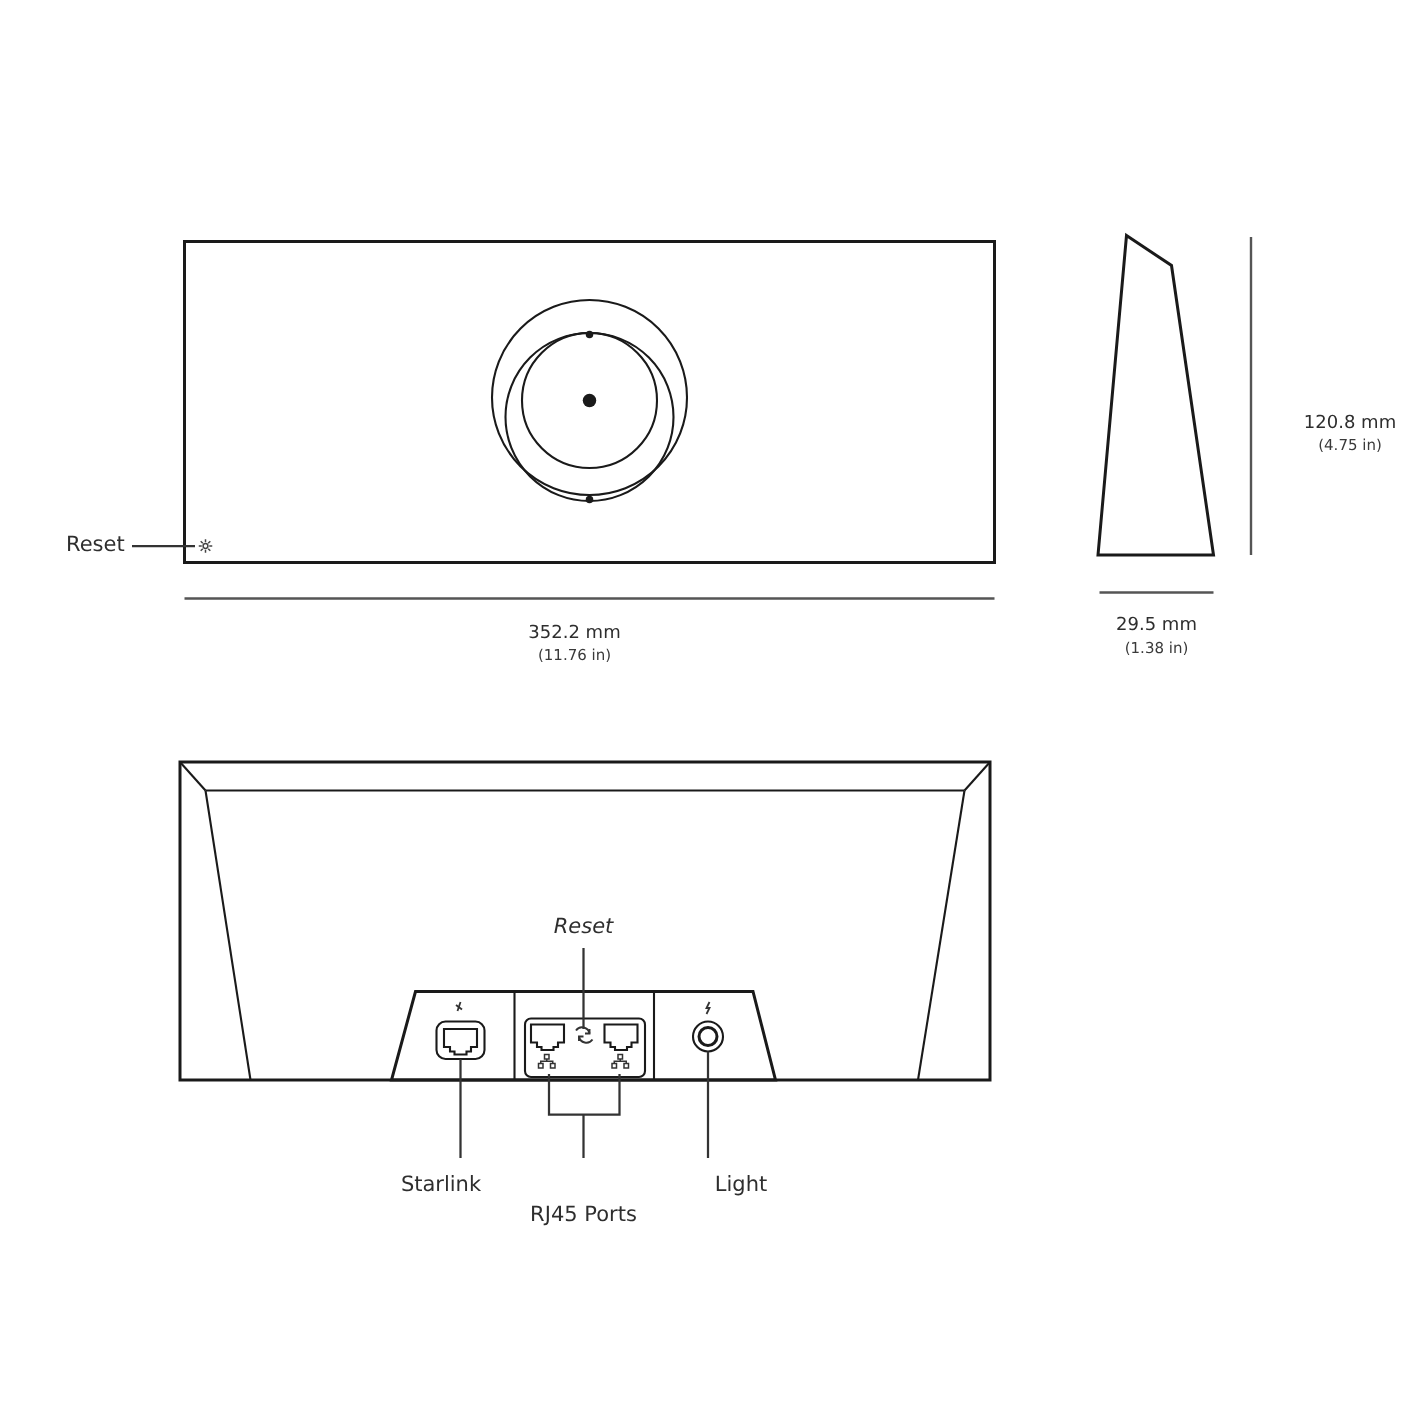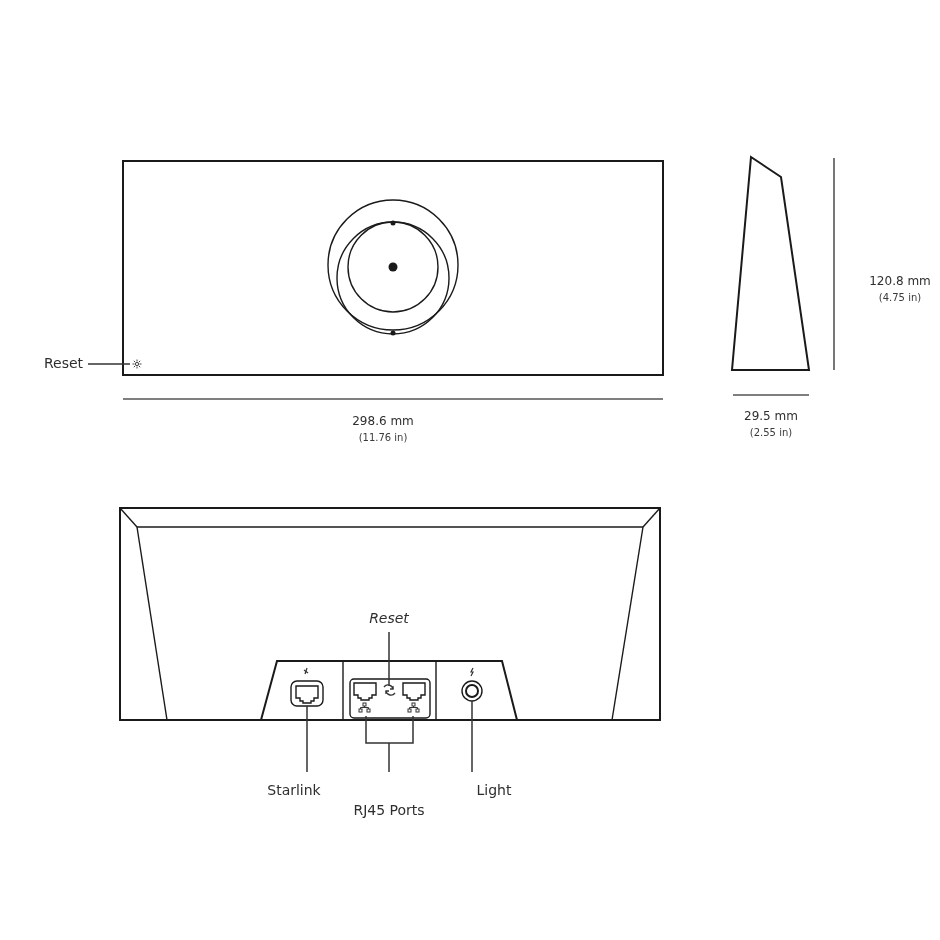--- a/index.html
+++ b/index.html
@@ -135,25 +135,25 @@
     <line class="lead" x1="389" y1="632" x2="389" y2="686"></line>
     <line class="lead" x1="307" y1="706" x2="307" y2="772"></line>
     <polyline class="lead" points="366,716 366,743 413,743 413,716"></polyline>
     <line class="lead" x1="389" y1="743" x2="389" y2="772"></line>
     <line class="lead" x1="472" y1="701" x2="472" y2="772"></line>
   </g>
 </svg>
 
 <div class="label lbl-main" style="left:44px; top:355px;">Reset</div>
 
-<div class="label lbl-dim center" style="left:383px; top:414px;">298.6 mm</div>
+<div class="label lbl-dim center" style="left:383px; top:414px;">352.2 mm</div>
 <div class="label lbl-sub center" style="left:383px; top:432px;">(11.76 in)</div>
 
 <div class="label lbl-dim center" style="left:900px; top:274px;">120.8 mm</div>
 <div class="label lbl-sub center" style="left:900px; top:292px;">(4.75 in)</div>
 
 <div class="label lbl-dim center" style="left:771px; top:409px;">29.5 mm</div>
-<div class="label lbl-sub center" style="left:771px; top:427px;">(2.55 in)</div>
+<div class="label lbl-sub center" style="left:771px; top:427px;">(1.38 in)</div>
 
 <div class="label lbl-main center" style="left:389px; top:610px;font-style:italic;">Reset</div>
 <div class="label lbl-main center" style="left:279px; top:782px;margin-left:15px;">Starlink</div>
 <div class="label lbl-main center" style="left:389px; top:802px;">RJ45 Ports</div>
 <div class="label lbl-main center" style="left:494px; top:782px;">Light</div>
 
 </body></html>

